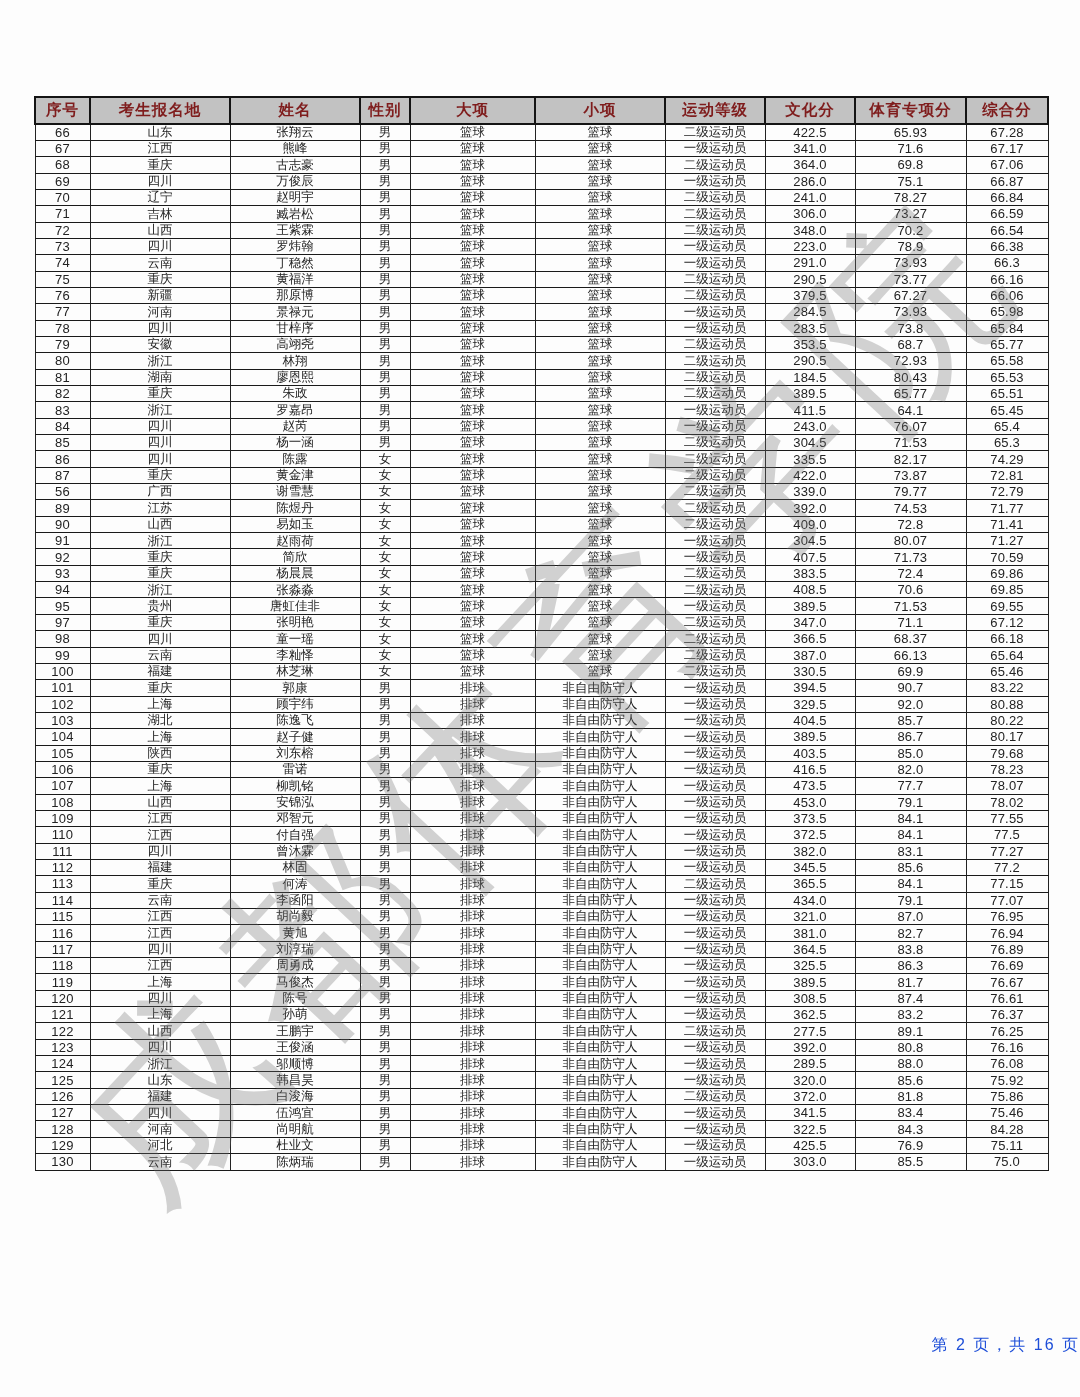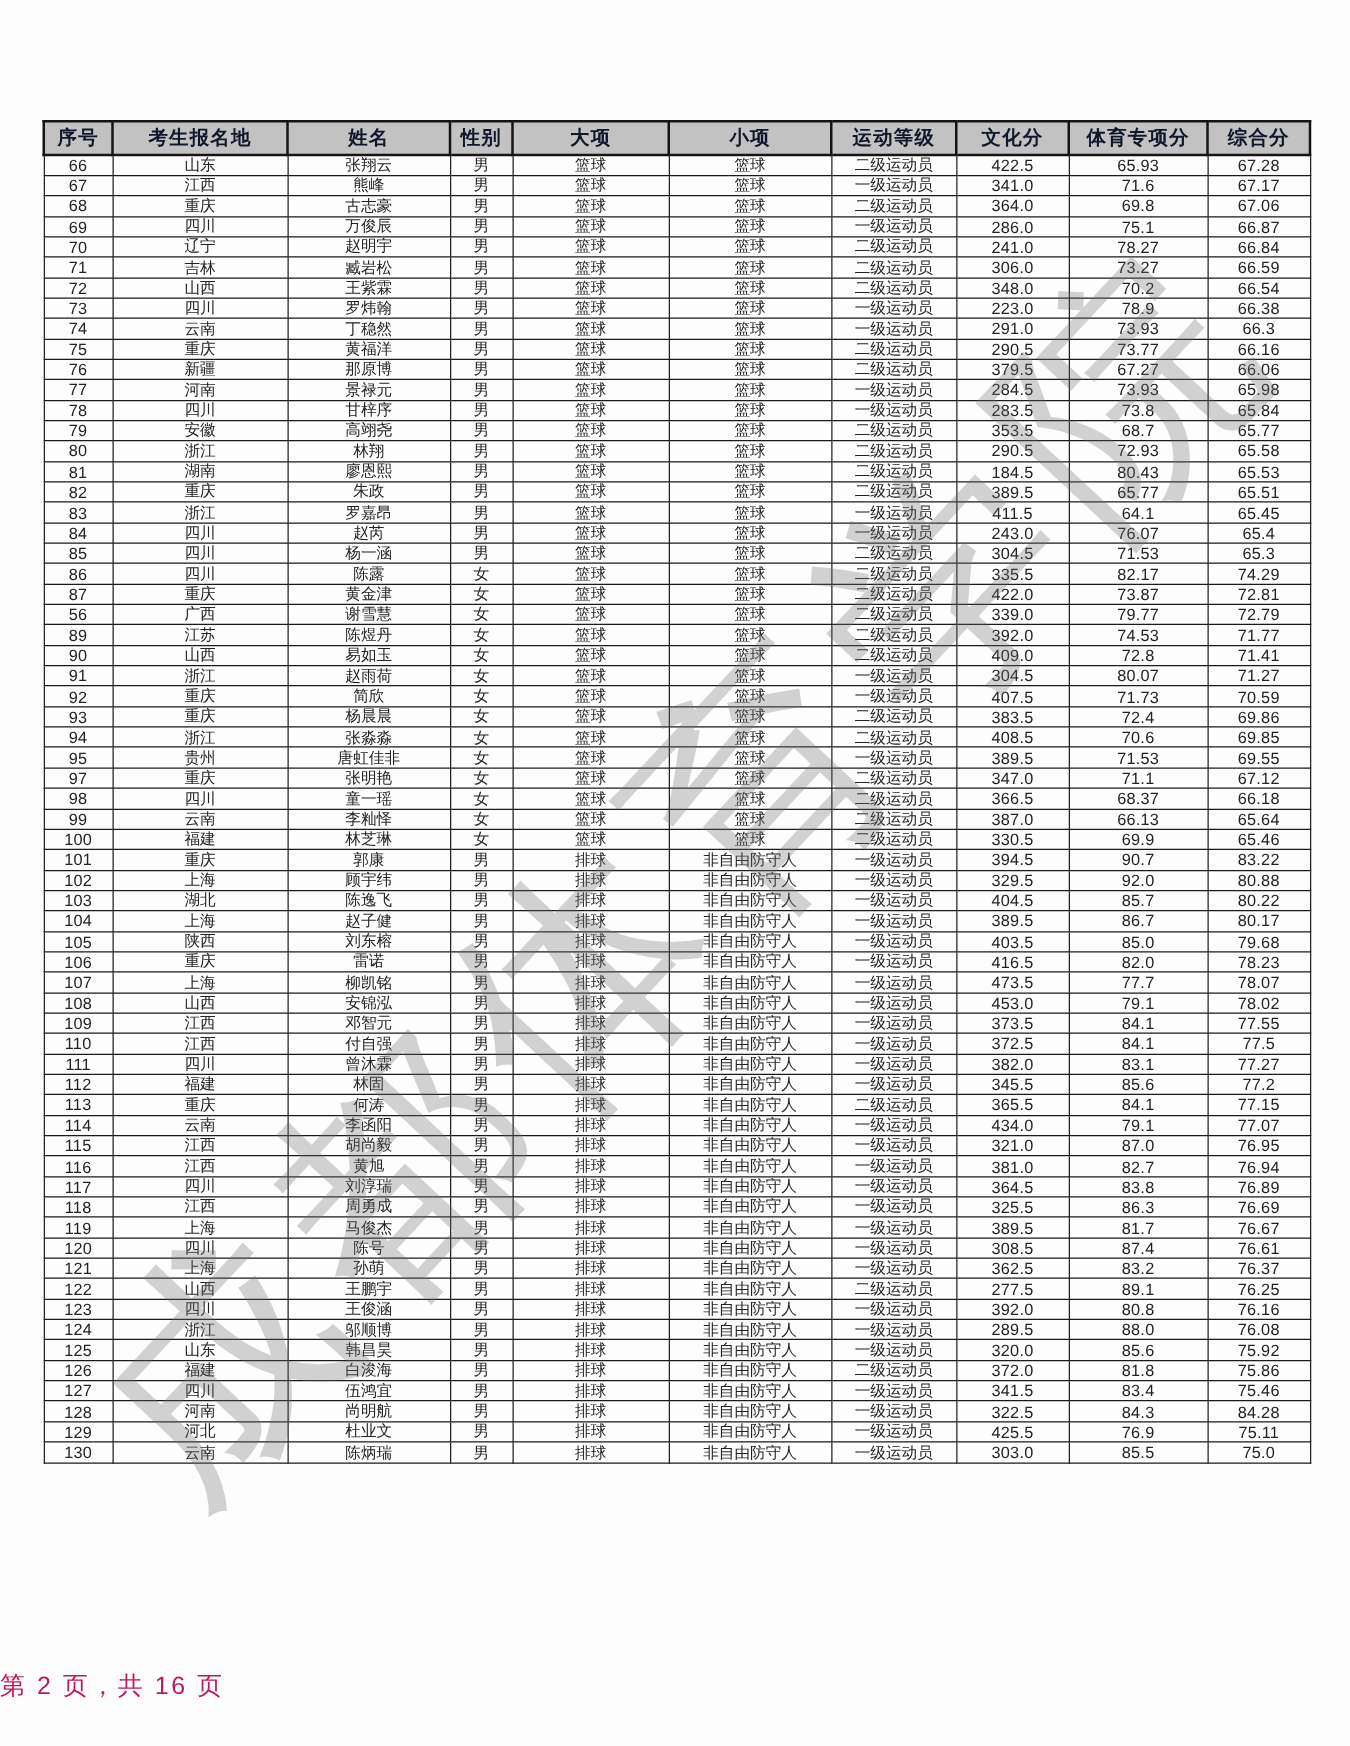--- a/index.html
+++ b/index.html
@@ -37,21 +37,21 @@
   table.data-table col.c9 { width: 111px; }
   table.data-table col.c10 { width: 82px; }
   table.data-table th {
     background: #c2c2c2;
     border: 2px solid #141414;
     font-size: 15.5px;
     font-weight: bold;
     height: 27px;
     text-align: center;
     letter-spacing: 1px;
-    color: #0f172a;
+    color: #7f1d1d;
   }
   table.data-table td {
     border-left: 1px solid #232323;
     border-right: 1px solid #232323;
     border-top: 1.6px solid #1a1a1a;
     border-bottom: 1.6px solid #1a1a1a;
     height: 16.35px;
     font-size: 12.5px;
     line-height: 1;
     text-align: center;
@@ -73,23 +73,23 @@
     font-family: "Liberation Serif", "DejaVu Serif", serif;
     pointer-events: none;
     z-index: 6;
     user-select: none;
   }
   .footer {
     position: absolute;
     left: 0;
     top: 1335px;
     width: 100%;
-    text-align: left;
-    font-size: 20px;
-    color: #be185d;
+    text-align: right;
+    font-size: 16px;
+    color: #1d4ed8;
     letter-spacing: 2px;
   }
 </style>
 </head>
 <body>
 
 <div class="page">
 
   <div class="table-wrap">
     <table class="data-table">

